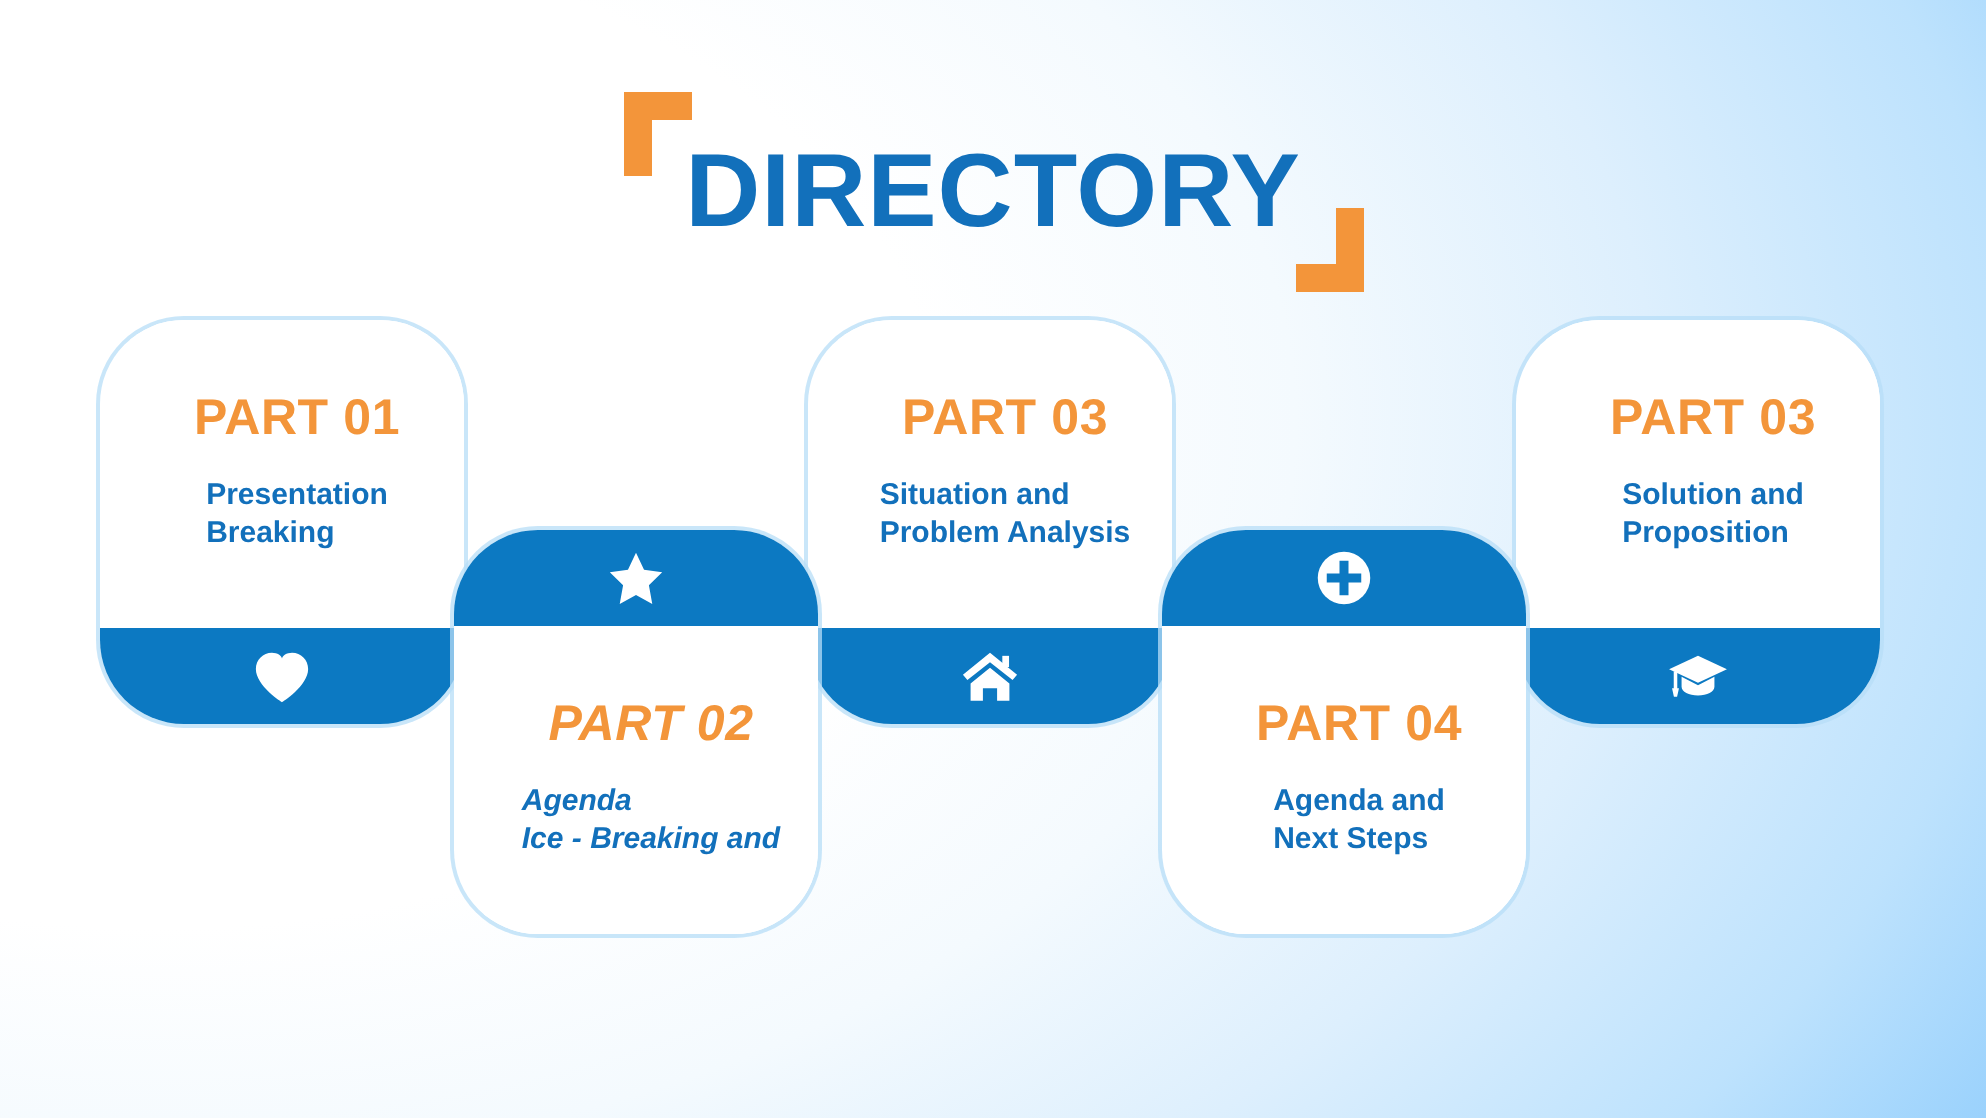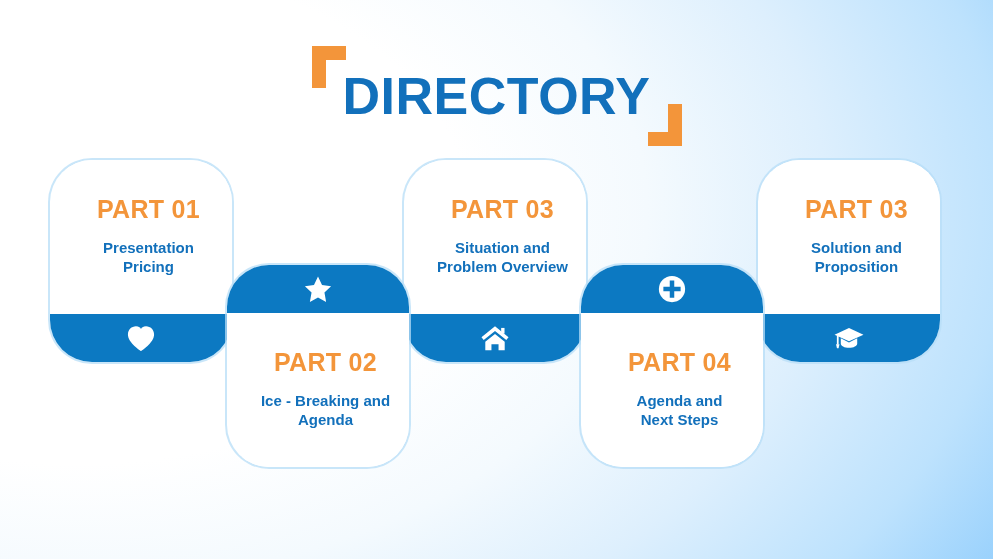--- a/index.html
+++ b/index.html
@@ -110,35 +110,35 @@
     letter-spacing: 0.3px;
     line-height: 1.1;
     white-space: nowrap;
   }
   .part-desc {
     margin-top: 14px;
     color: #1270bb;
     font-size: 15px;
     font-weight: bold;
     line-height: 1.28;
-    text-align: center;
+    text-align: left;
   }
 
   .icon-band {
     flex: 0 0 48px;
     background: #0c79c2;
     display: flex;
     align-items: center;
     justify-content: center;
   }
   .icon-band svg { display: block; }
 
   
   #card-1 { left: 50px; }
-  #card-2 { left: 227px; }
+  #card-2 { left: 227px; font-style: italic; }
   #card-3 { left: 404px; }
   #card-4 { left: 581px; }
   #card-5 { left: 758px; }
 
   
   #card-1 { z-index: 1; }
   #card-3 { z-index: 1; }
   #card-5 { z-index: 1; }
   #card-2 { z-index: 2; }
   #card-4 { z-index: 2; }
@@ -154,21 +154,21 @@
       <span class="bracket br"></span>
       <div id="title-text">DIRECTORY</div>
     </div>
   </div>
 
   <div class="card up" id="card-1">
     <div class="card-body">
       <div class="part-label">PART 01</div>
       <div class="part-desc">
         <div>Presentation</div>
-        <div>Pricing</div>
+        <div>Breaking</div>
       </div>
     </div>
     <div class="icon-band">
       <span>
         <svg width="30" height="28" viewBox="0 0 32 30" aria-hidden="true">
           <path fill="#ffffff" d="M16 29C16 29 2 20.2 2 11.2 2 6.3 5.9 2.5 10.6 2.5c3 0 5.2 1.6 5.4 3.1.2-1.5 2.4-3.1 5.4-3.1C26.1 2.5 30 6.3 30 11.2 30 20.2 16 29 16 29z"></path>
         </svg>
       </span>
     </div>
   </div>
@@ -177,32 +177,32 @@
     <div class="icon-band">
       <span>
         <svg width="30" height="29" viewBox="0 0 32 31" aria-hidden="true">
           <path fill="#ffffff" d="M16 1.5l4.3 9.1 9.7 1.3-7.1 6.9 1.8 10L16 24l-8.7 4.8 1.8-10-7.1-6.9 9.7-1.3z"></path>
         </svg>
       </span>
     </div>
     <div class="card-body">
       <div class="part-label">PART 02</div>
       <div class="part-desc">
+        <div>Agenda</div>
         <div>Ice - Breaking and</div>
-        <div>Agenda</div>
       </div>
     </div>
   </div>
 
   <div class="card up" id="card-3">
     <div class="card-body">
       <div class="part-label">PART 03</div>
       <div class="part-desc">
         <div>Situation and</div>
-        <div>Problem Overview</div>
+        <div>Problem Analysis</div>
       </div>
     </div>
     <div class="icon-band">
       <span>
         <svg width="30" height="28" viewBox="0 0 32 30" aria-hidden="true">
           <path fill="#ffffff" d="M16 2.5L1.5 14.3l2.4 2.9L16 7.6l12.1 9.6 2.4-2.9z"></path>
           <path fill="#ffffff" d="M16 10.6L5.6 19v9.2h6.6v-6.6h7.6v6.6h6.6V19z"></path>
           <rect fill="#ffffff" x="22.6" y="4.2" width="3.6" height="6"></rect>
         </svg>
       </span>

